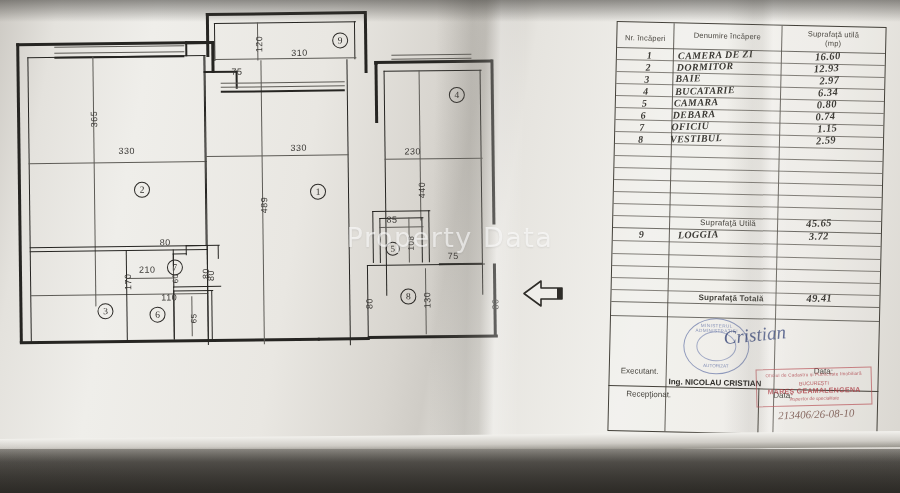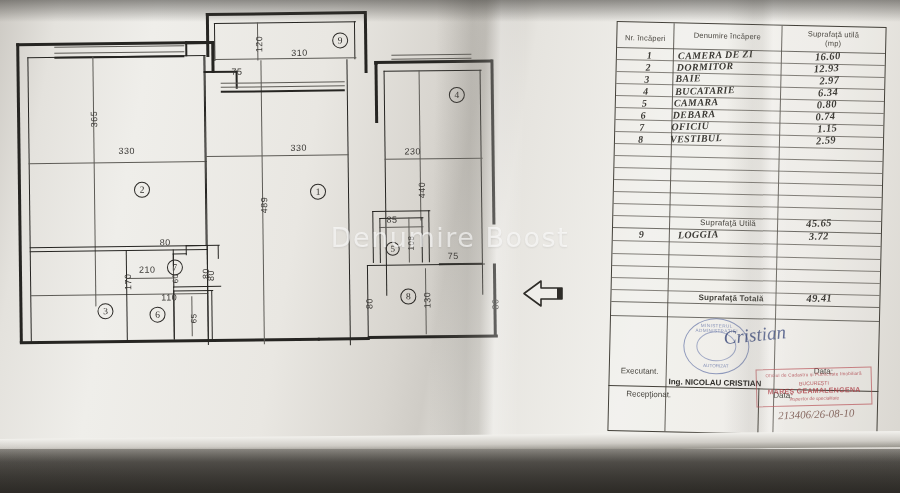--- a/index.html
+++ b/index.html
@@ -465,14 +465,14 @@
     <div class="sr4">inspector de specialitate</div>
   </div>
   <div class="stamp-red-num" style="left:778px; top:408px;">213406/26-08-10</div>
 
   <div class="fold f1"></div>
   <div class="fold f2"></div>
   <div class="paper-bottom-edge"></div>
   <div class="deskband"></div>
   <div class="vignette"></div>
 
-  <div id="watermark">Denumire Boost</div>
+  <div id="watermark">Property Data</div>
 </div>
 
 </body></html>

